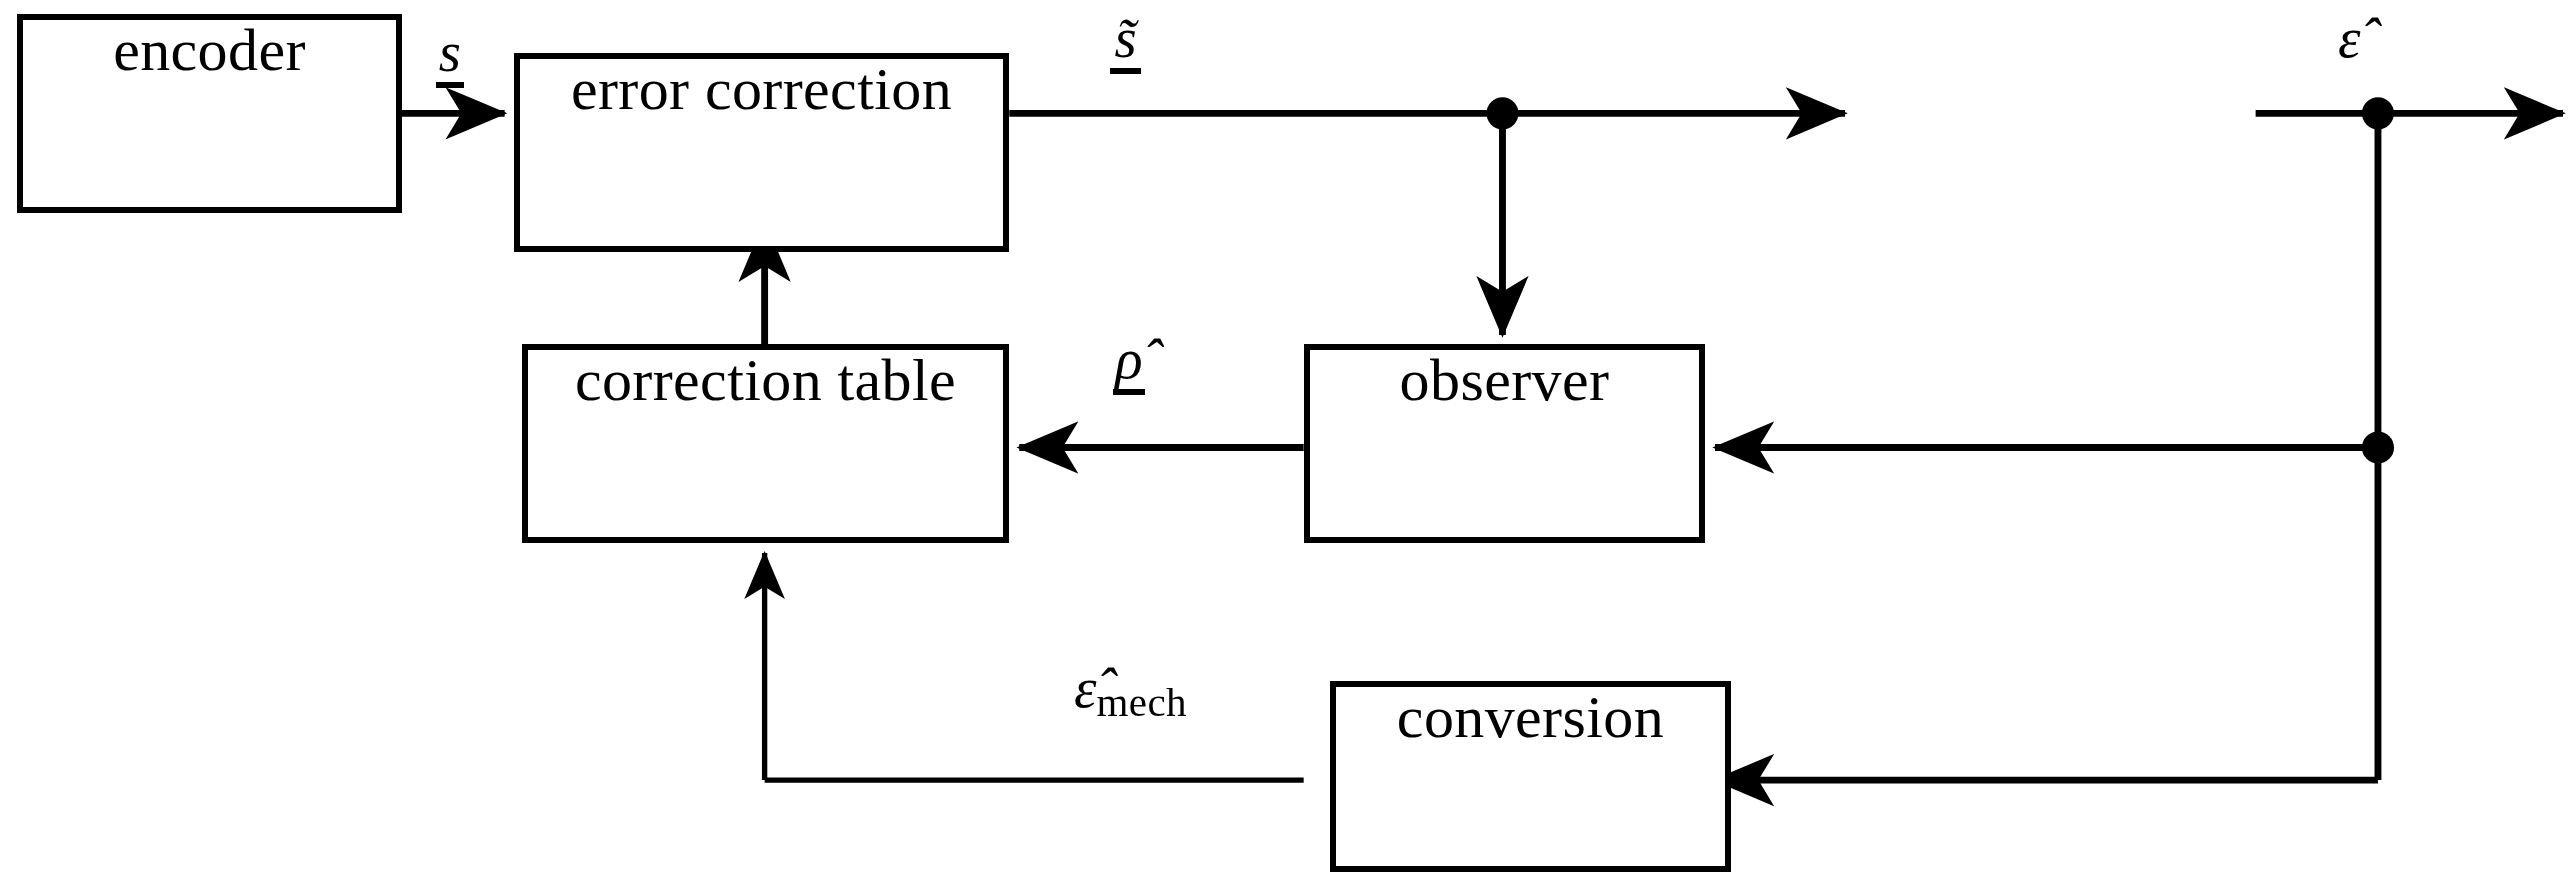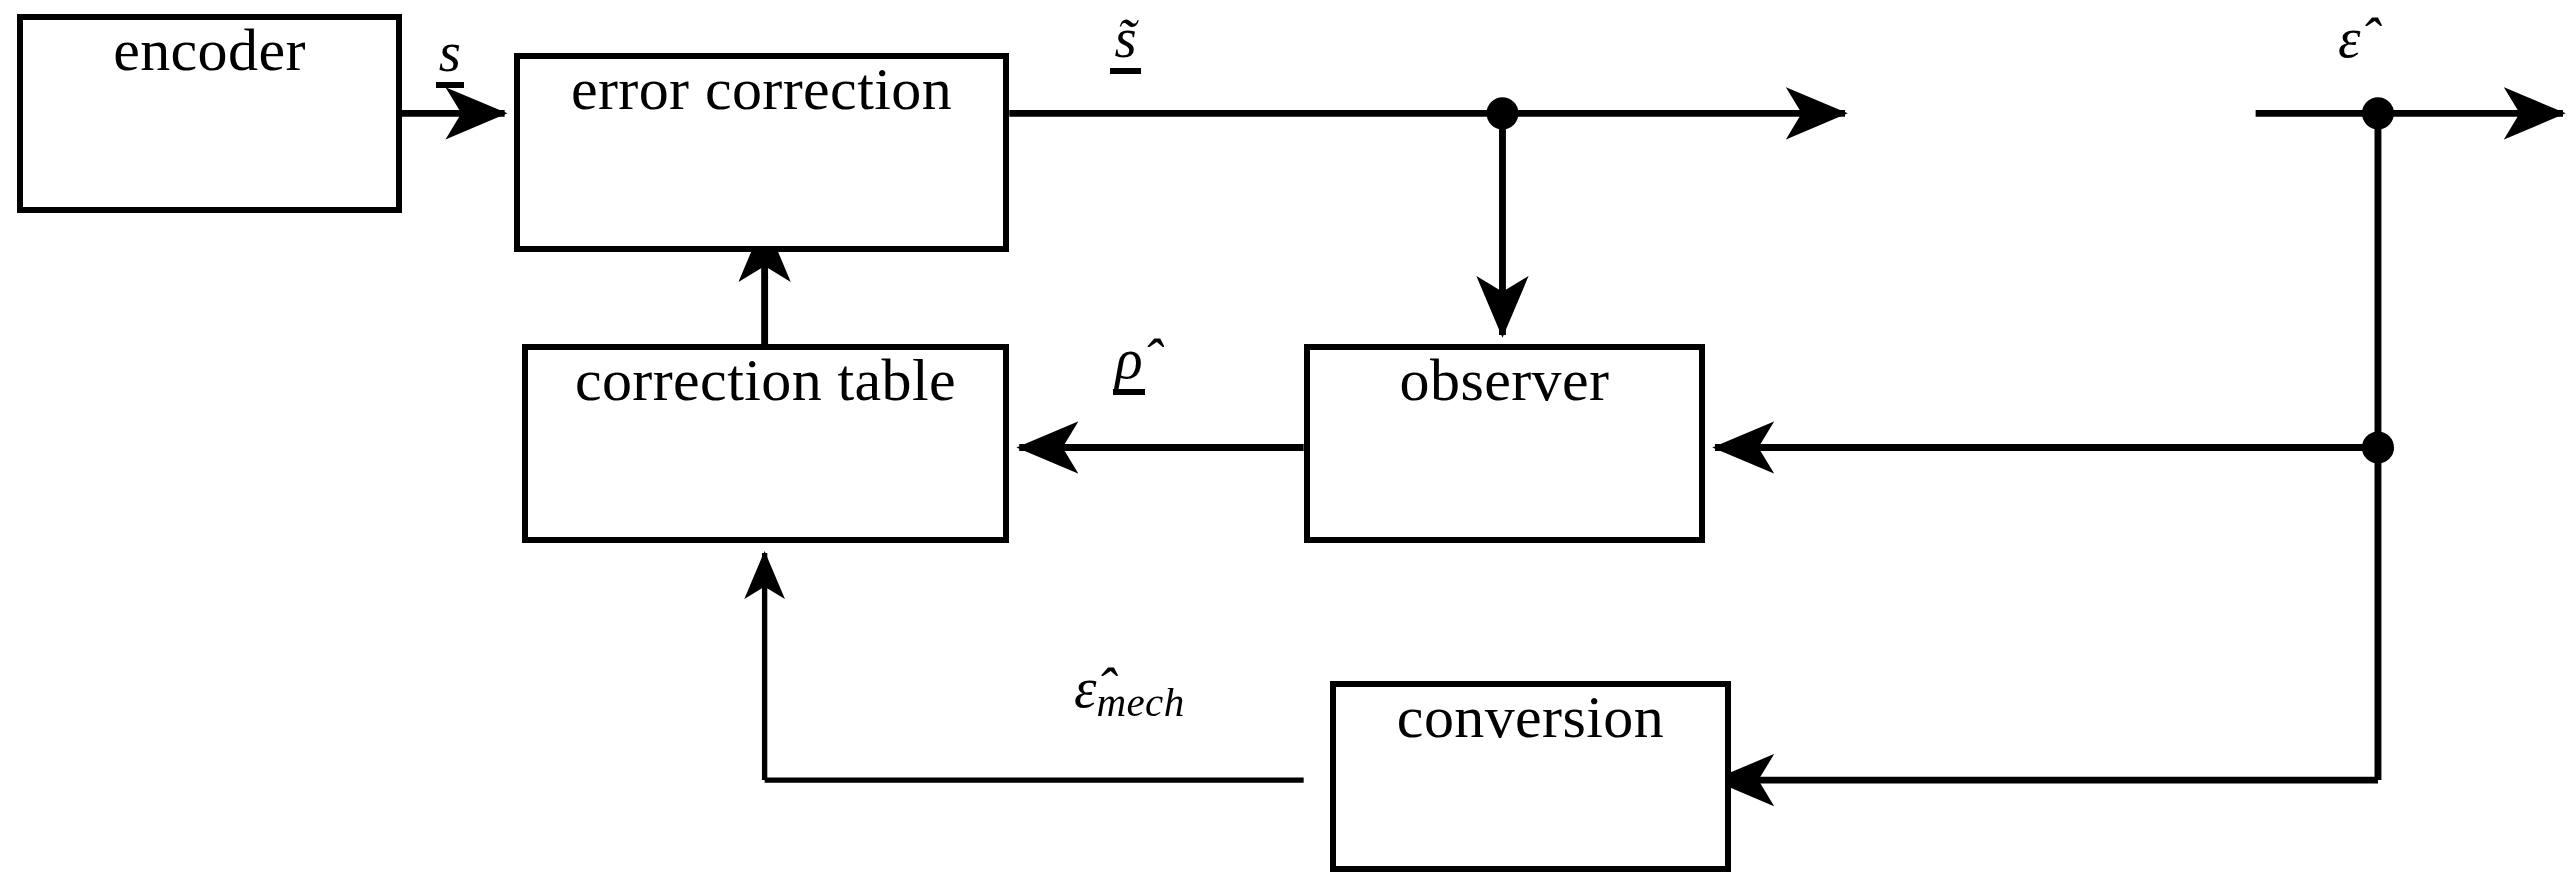--- a/index.html
+++ b/index.html
@@ -38,21 +38,20 @@
   }
   .sig{
     position:absolute;
     font-size:57px;
     line-height:1;
     white-space:nowrap;
     font-style:normal;
   }
   .sig .var{ font-style:italic; }
   .sig .sub{
-    font-style:italic;
     font-size:0.72em;
     vertical-align:-0.22em;
     letter-spacing:0.4px;
   }
   
   .vecbar{
     display:block;
     height:6.1px;
     background:#000000;
     margin:1.5px auto 0 auto;

